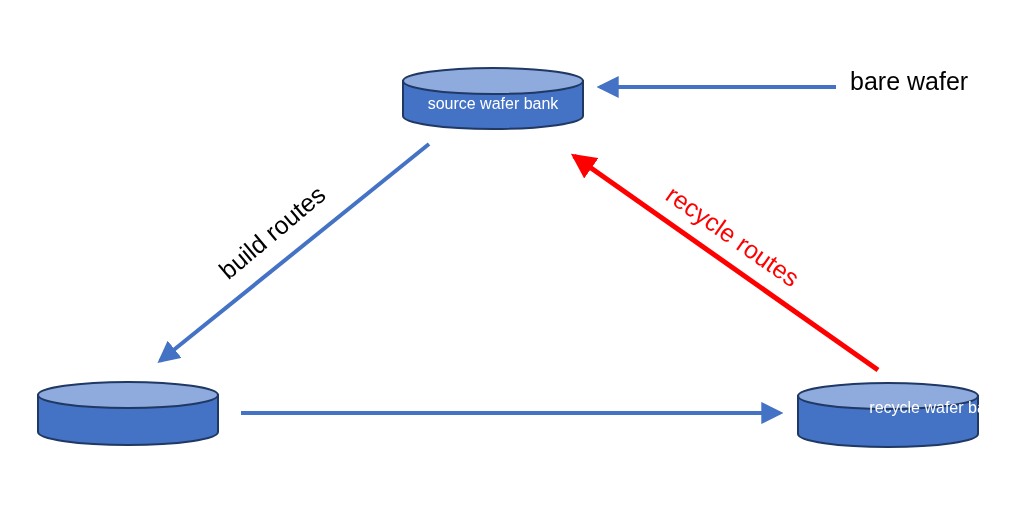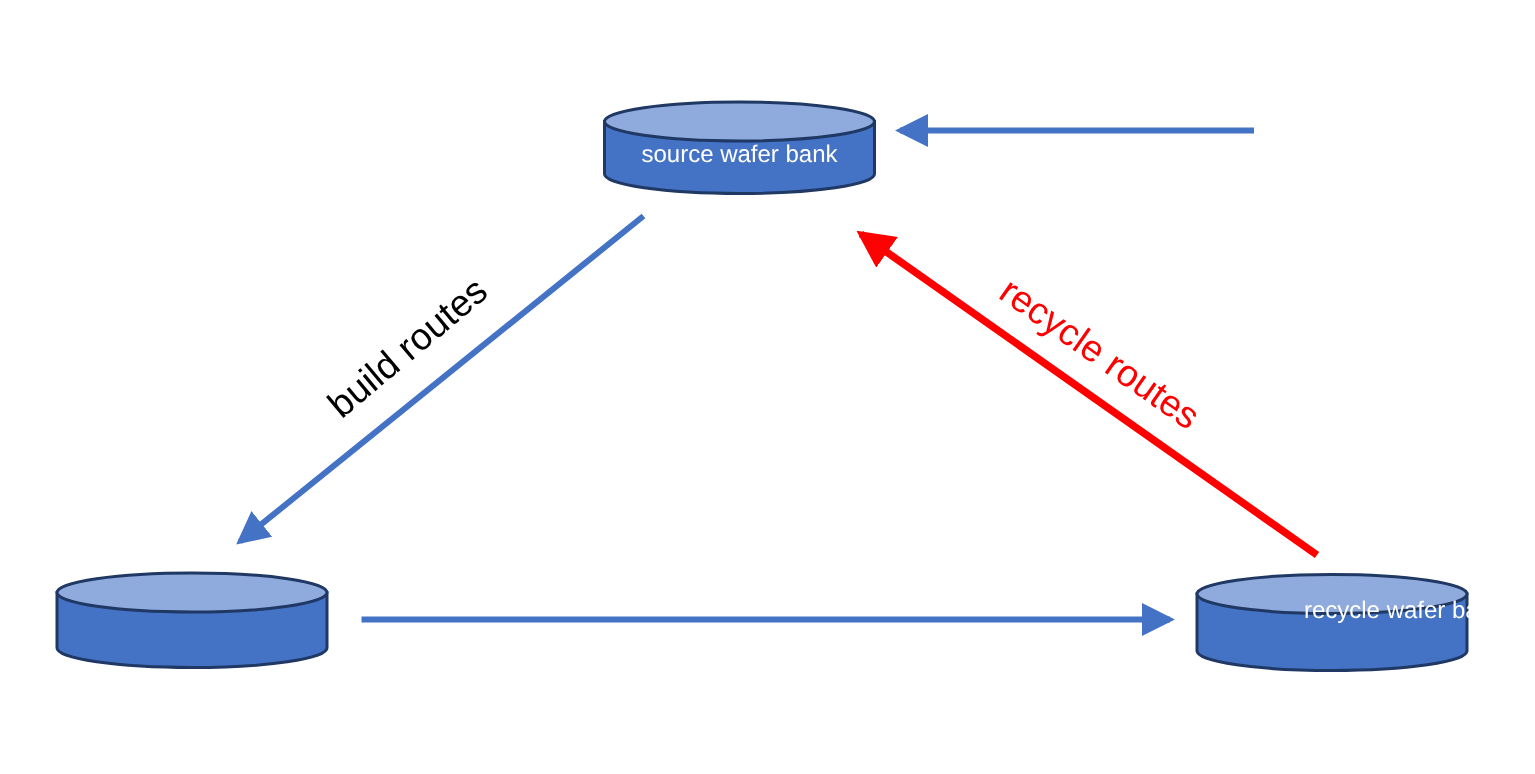--- a/index.html
+++ b/index.html
@@ -105,19 +105,20 @@
     </g>
   </svg>
 
   <div class="node-label node-label-source">source wafer bank</div>
 
 
   <div class="node-label node-label-recycle">
     <div class="inner">recycle wafer bank</div>
   </div>
 
+  <div class="lbl lbl-bare">bare wafer</div>
 
   <div class="lbl lbl-rot lbl-build">build routes</div>
 
 
   <div class="lbl lbl-rot lbl-recycle">recycle routes</div>
 
 </div>
 
 </body></html>

